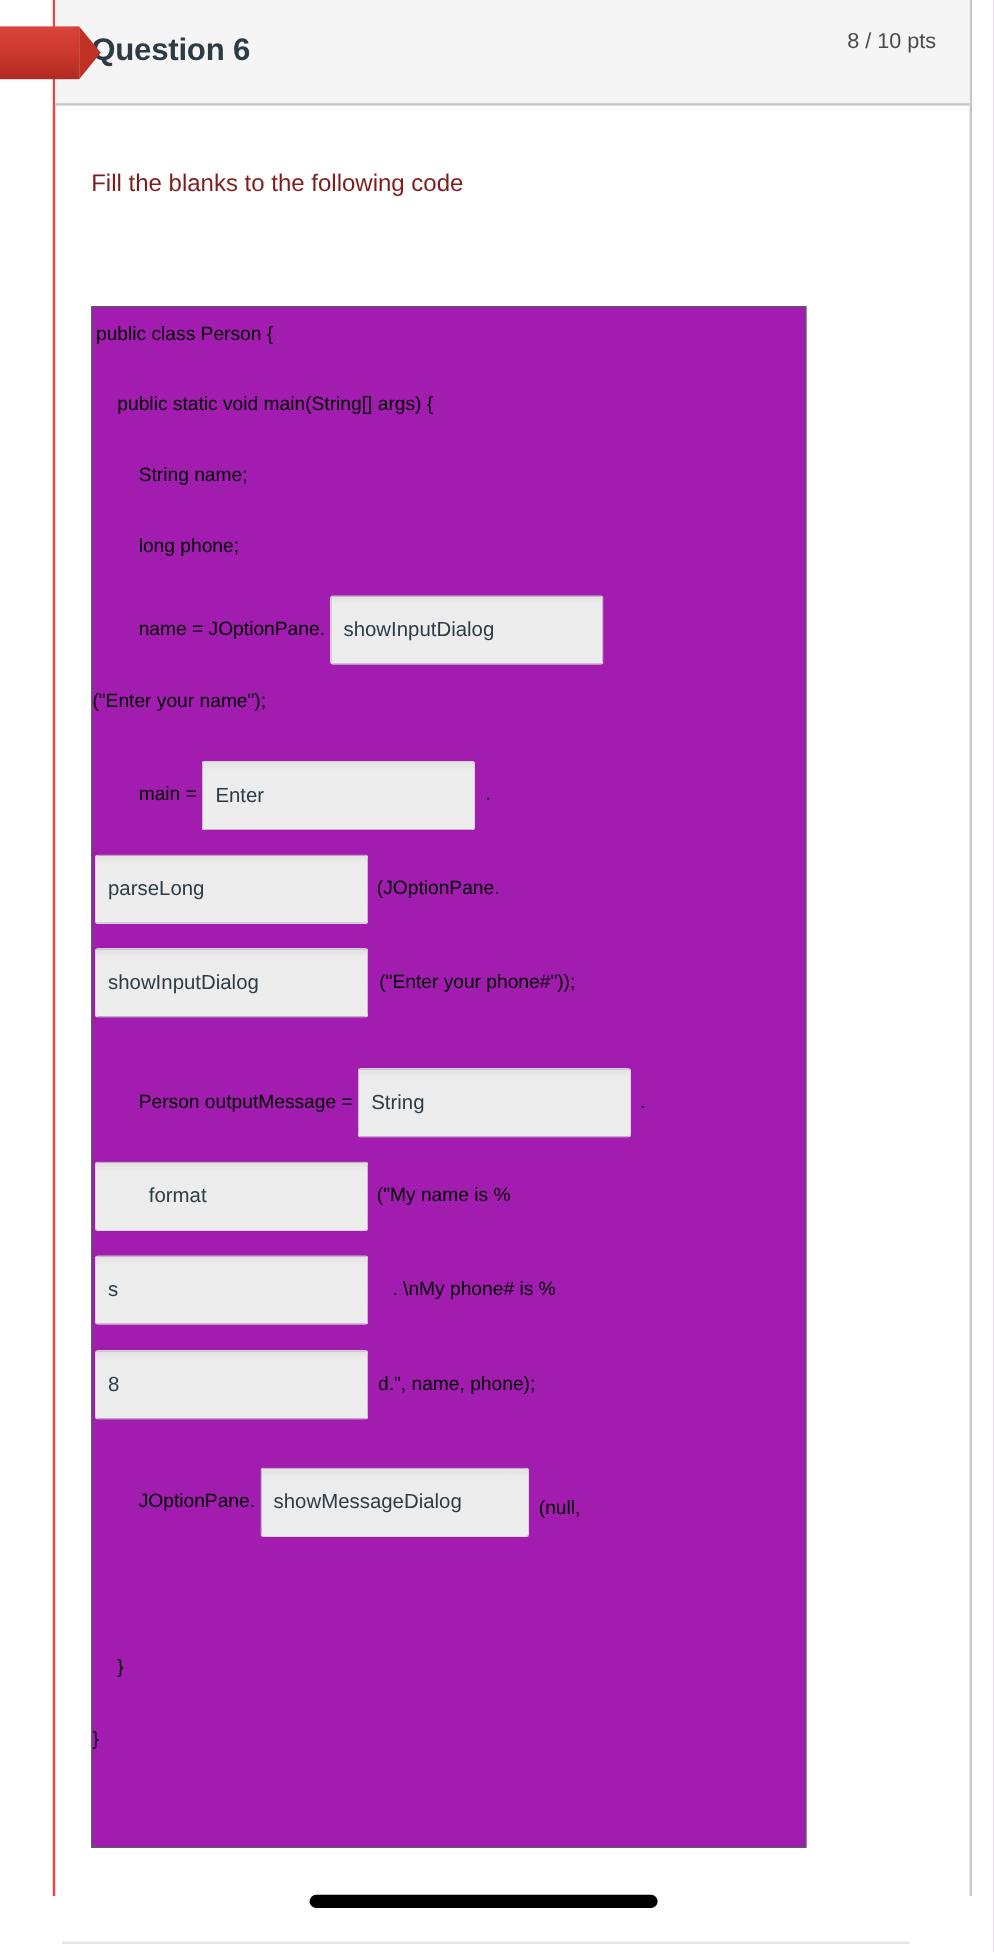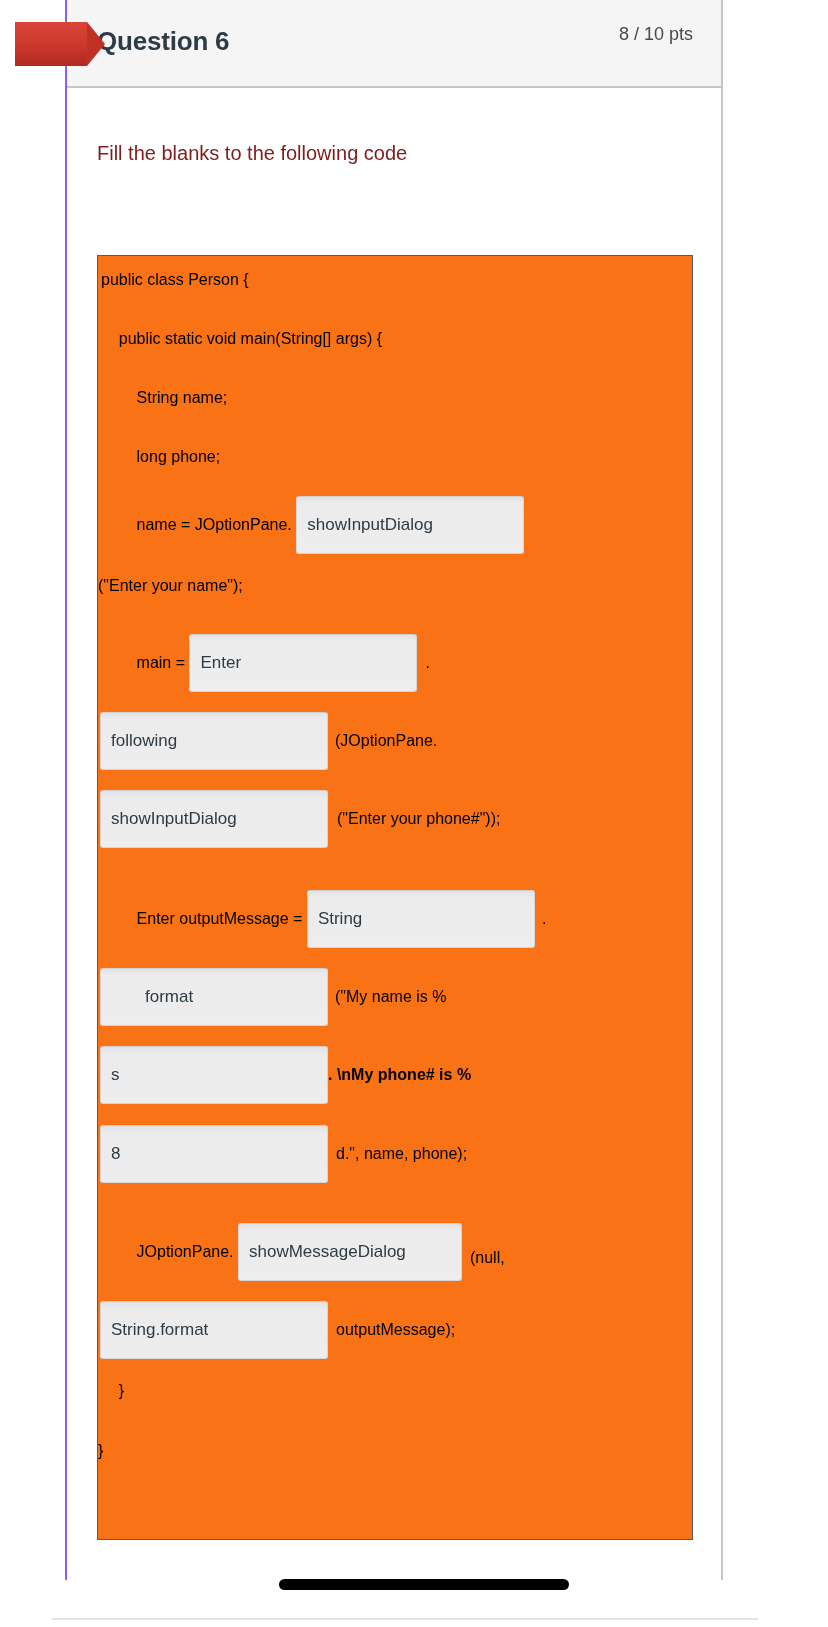--- a/index.html
+++ b/index.html
@@ -12,25 +12,25 @@
     width: 828px;
     height: 1627px;
     position: relative;
     font-family: "Liberation Sans", sans-serif;
     -webkit-font-smoothing: antialiased;
   }
 
   
   #question-container {
     position: absolute;
-    left: 65px;
+    left: 44px;
     top: 0px;
-    width: 658px;
+    width: 766px;
     height: 1580px;
-    border-left: 2px solid #8b5cf6;
+    border-left: 2px solid #ef4444;
     border-right: 2px solid #c7c7c7;
     box-sizing: border-box;
     background: #ffffff;
   }
 
   
   #question-header {
     position: relative;
     height: 88px;
     background: #f5f5f5;
@@ -91,21 +91,21 @@
 
   
   #code-block {
     position: absolute;
     left: 30px;
     top: 167px;
     width: 596px;
     height: 1285px;
     border: 1px solid #555b5e;
     box-sizing: border-box;
-    background: #f97316;
+    background: #a21caf;
     padding: 28px 0 0 0;
     overflow: hidden;
   }
   .code-text {
     display: inline-block;
     vertical-align: middle;
     white-space: pre;
   }
 
   
@@ -197,50 +197,47 @@
 
       <div class="row" style="top:320px; left:0px;">
         <span class="code-text">("Enter your name");</span>
       </div>
 
       <div class="row" style="top:378px; left:3px;">
         <span class="code-text">        main = </span><span class="blank" style="width:228px;">Enter</span><span class="code-text" style="padding-left:8px;">.</span>
       </div>
 
       <div class="row" style="top:456px; left:2px;">
-        <span class="blank" style="width:228px;">following</span><span class="code-text" style="padding-left:7px;">(JOptionPane.</span>
+        <span class="blank" style="width:228px;">parseLong</span><span class="code-text" style="padding-left:7px;">(JOptionPane.</span>
       </div>
 
       <div class="row" style="top:534px; left:2px;">
         <span class="blank" style="width:228px;">showInputDialog</span><span class="code-text" style="padding-left:9px;">("Enter your phone#"));</span>
       </div>
 
       <div class="row" style="top:634px; left:3px;">
-        <span class="code-text">        Enter outputMessage = </span><span class="blank" style="width:228px;">String</span><span class="code-text" style="padding-left:7px;">.</span>
+        <span class="code-text">        Person outputMessage = </span><span class="blank" style="width:228px;">String</span><span class="code-text" style="padding-left:7px;">.</span>
       </div>
 
       <div class="row" style="top:712px; left:2px;">
         <span class="blank" style="width:228px;padding-left:44px;">format</span><span class="code-text" style="padding-left:7px;">("My name is %</span>
       </div>
 
       <div class="row" style="top:790px; left:2px;">
-        <span class="blank" style="width:228px;">s</span><span class="code-text" style="padding-left:0;font-weight:bold;">. \nMy phone# is %</span>
+        <span class="blank" style="width:228px;">s</span><span class="code-text" style="padding-left:20px;">. \nMy phone# is %</span>
       </div>
 
       <div class="row" style="top:869px; left:2px;">
         <span class="blank" style="width:228px;">8</span><span class="code-text" style="padding-left:8px;">d.", name, phone);</span>
       </div>
 
       <div class="row" style="top:967px; left:3px;">
         <span class="code-text">        JOptionPane. </span><span class="blank" style="width:224px;">showMessageDialog</span><span class="code-text" style="padding-left:8px;margin-top:12px;">(null,</span>
       </div>
 
-      <div class="row" style="top:1045px; left:2px;">
-        <span class="blank" style="width:228px;">String.format</span><span class="code-text" style="padding-left:8px;">outputMessage);</span>
-      </div>
 
       <div class="row" style="top:1125px; left:3px;">
         <span class="code-text">    }</span>
       </div>
 
       <div class="row" style="top:1185px; left:0px;">
         <span class="code-text">}</span>
       </div>
 
     </div>

